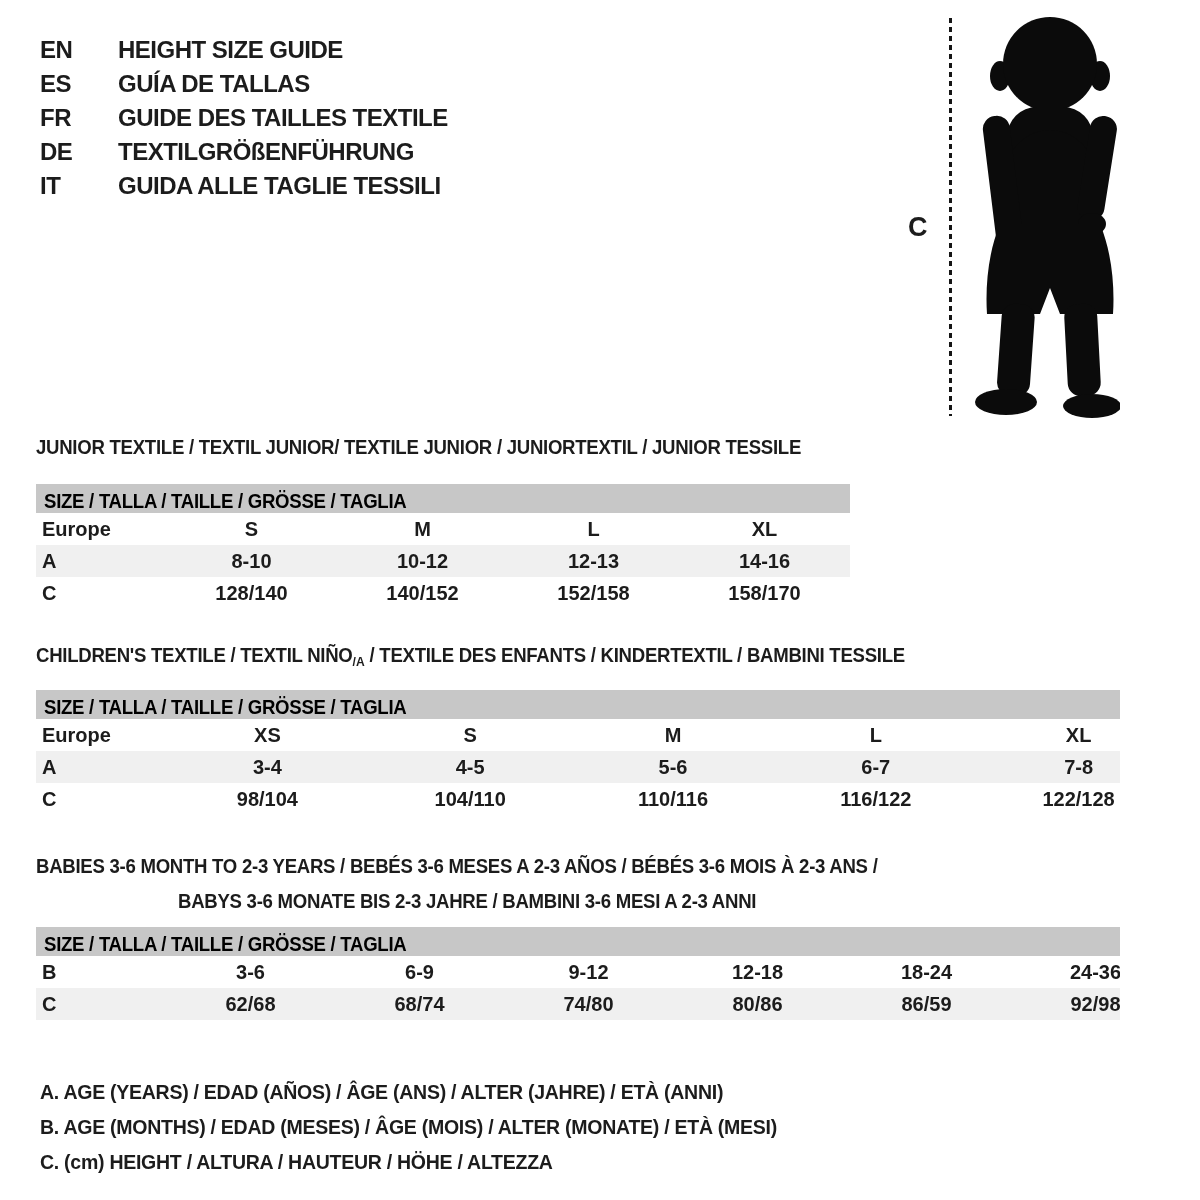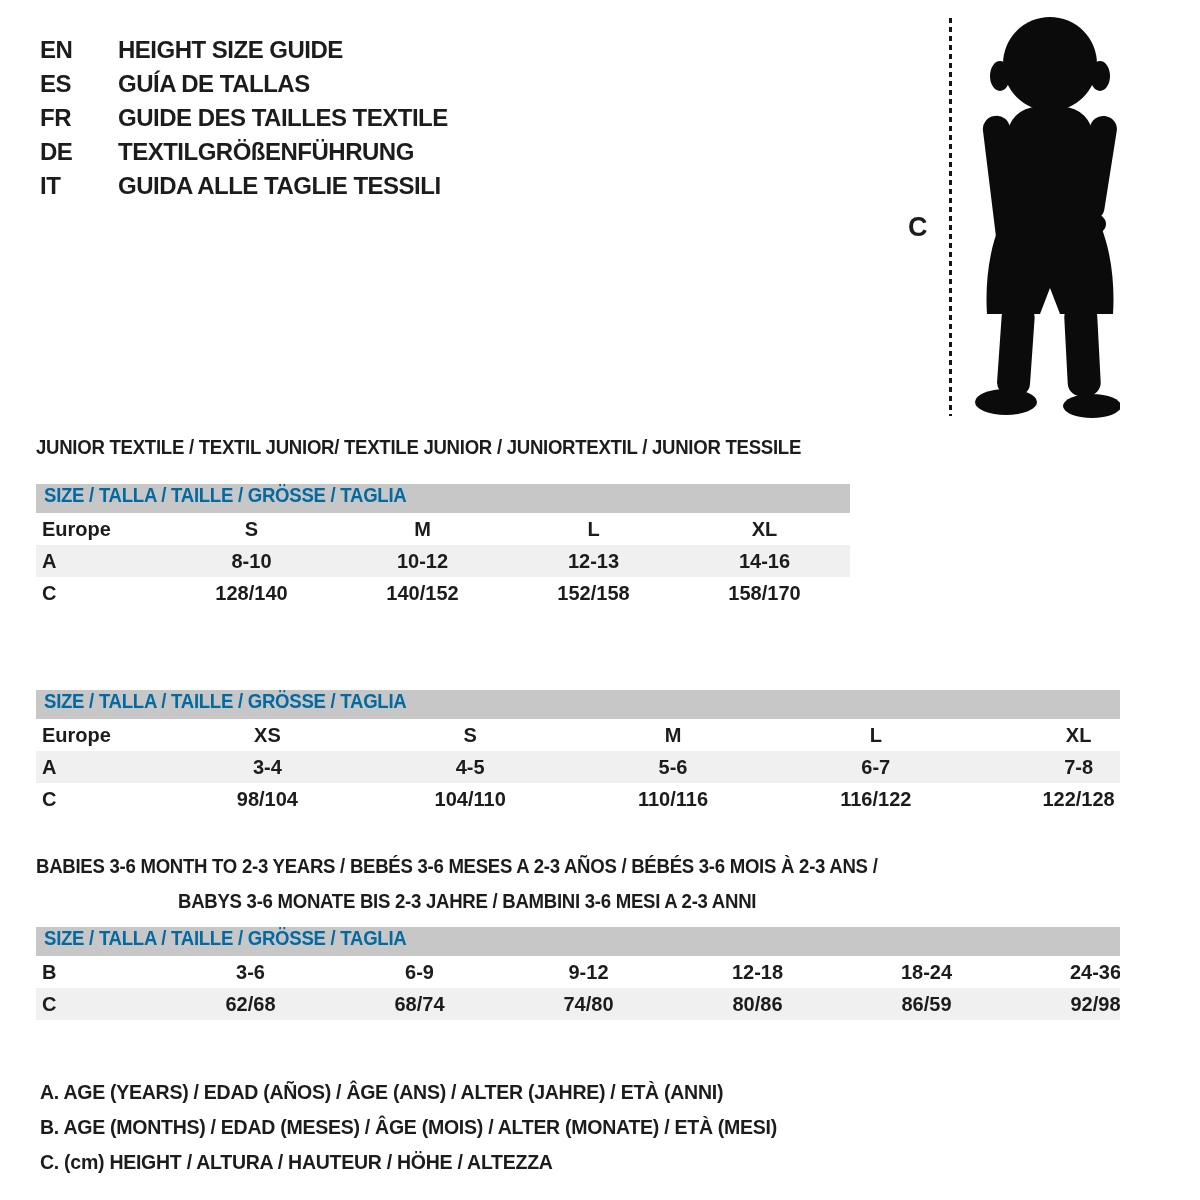--- a/index.html
+++ b/index.html
@@ -18,21 +18,21 @@
 
   
   .measure-line{position:absolute;left:949px;top:18px;width:3px;height:398px;
     background:repeating-linear-gradient(to bottom,#151515 0 5px,transparent 5px 9px);}
   .measure-label{position:absolute;left:908px;top:212px;font-size:27px;}
   .silhouette{position:absolute;left:962px;top:12px;}
 
   
   .section-title{position:absolute;font-size:20px;white-space:nowrap;text-align:center;}
   .size-table{position:absolute;font-size:20px;}
-  .size-bar{height:29px;background:#c7c7c7;color:#0369a1;display:flex;align-items:flex-start;padding-left:8px;box-sizing:border-box;}
+  .size-bar{height:29px;background:#c7c7c7;color:#000000;display:flex;align-items:flex-end;padding-left:8px;box-sizing:border-box;}
   .t-row{display:flex;height:32px;align-items:center;}
   .t-row.shaded{background:#f0f0f0;}
   .t-label{width:130px;flex:0 0 130px;padding-left:6px;box-sizing:border-box;}
   .t-cell{flex:1 1 0;text-align:center;}
   .sub{font-size:13px;vertical-align:-4px;letter-spacing:0;}
 
   
   .legend{position:absolute;left:40px;top:1074px;}
   .legend-line{line-height:35px;font-size:21px;white-space:nowrap;}
 </style>
@@ -107,20 +107,23 @@
     </div>
     <div class="t-row">
       <span class="t-label">C</span>
       <span class="t-cell">128/140</span>
       <span class="t-cell">140/152</span>
       <span class="t-cell">152/158</span>
       <span class="t-cell">158/170</span>
     </div>
   </div>
 
+  <div class="section-title" style="left:36px;top:644px;">
+    <span class="cond"><span>CHILDREN'S TEXTILE / TEXTIL NIÑO</span><span class="sub">/A</span><span> / TEXTILE DES ENFANTS / KINDERTEXTIL / BAMBINI TESSILE</span></span>
+  </div>
   <div class="size-table" style="left:36px;top:690px;width:1144px;">
     <div class="size-bar">
       <span class="cond">SIZE / TALLA / TAILLE / GRÖSSE / TAGLIA</span>
     </div>
     <div class="t-row">
       <span class="t-label">Europe</span>
       <span class="t-cell">XS</span>
       <span class="t-cell">S</span>
       <span class="t-cell">M</span>
       <span class="t-cell">L</span>

